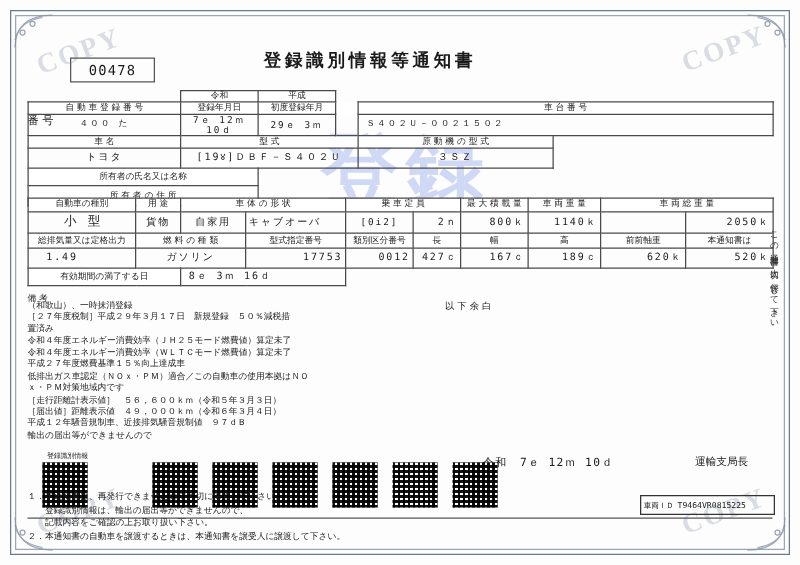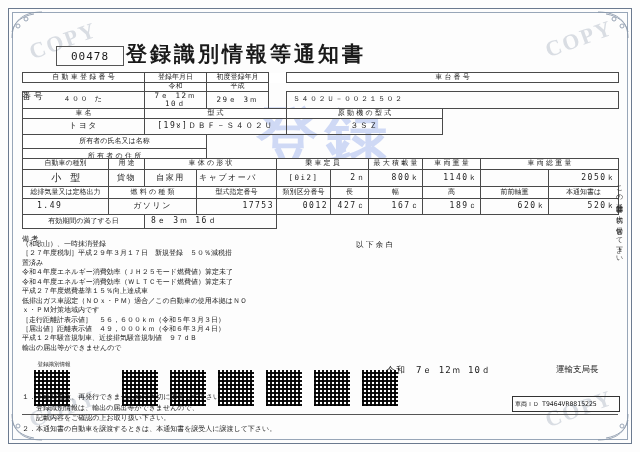--- a/index.html
+++ b/index.html
@@ -25,21 +25,21 @@
   .copy-wm.c3{left:28px;bottom:30px;}
   .copy-wm.c4{right:26px;bottom:30px;}
 
   
   .seal{position:absolute;left:210px;top:86px;width:230px;height:100px;opacity:.20;color:#1d4ed8;font-family:"DejaVu Serif",serif;font-size:62px;font-weight:bold;letter-spacing:6px;display:flex;align-items:center;justify-content:center;pointer-events:none;}
 
   
   .hdr{position:absolute;left:22px;top:46px;width:596px;height:26px;}
   .hdr .numlabel{position:absolute;left:0;top:4px;font-size:9px;margin-top:40px;}
   .hdr .numbox{position:absolute;left:34px;top:0px;width:66px;height:18px;border:1px solid #555;font-family:"DejaVu Sans Mono","Liberation Mono",monospace;font-size:11px;display:flex;align-items:center;justify-content:center;letter-spacing:1px;}
-  .hdr .maintitle{position:absolute;left:104px;top:-6px;width:340px;text-align:left;font-size:21px;font-weight:bold;letter-spacing:3px;font-family:Liberation Mono, monospace;}
+  .hdr .maintitle{position:absolute;left:104px;top:-6px;width:340px;text-align:center;font-size:14px;font-weight:bold;letter-spacing:3px;font-family:Liberation Mono, monospace;}
 
   
   table.g{position:absolute;border-collapse:collapse;table-layout:fixed;}
   table.g td{border:1px solid #4a4a4a;font-size:7px;padding:0 2px;vertical-align:middle;line-height:1.05;}
   .lbl{font-size:6.5px;color:#222;background:#fff;text-align:center;}
   .val{font-family:"DejaVu Sans Mono","Liberation Mono",monospace;font-size:9px;letter-spacing:1.5px;text-align:center;}
   .r{text-align:right;}
   .nb{border:none !important;}
 
   
@@ -120,33 +120,33 @@
   <table class="g" style="left:22px;top:72px;width:596px;">
     <colgroup>
       <col style="width:122px">
         <col style="width:62px">
         <col style="width:62px">
         <col style="width:18px">
         <col style="width:156px">
         <col style="width:176px">
     </colgroup>
     <tbody>
-        <tr style="height:10px">
+        <tr style="height:9px">
+      <td class="nb"></td>
+      <td class="lbl">令和</td>
+      <td class="lbl">平成</td>
+      <td class="nb"></td>
+      <td class="nb" colspan="2"></td>
+    </tr>
+    <tr style="height:10px">
       <td class="lbl">自 動 車 登 録 番 号</td>
       <td class="lbl">登録年月日</td>
       <td class="lbl">初度登録年月</td>
       <td class="lbl nb"></td>
       <td class="lbl" colspan="2">車 台 番 号</td>
-    </tr>
-    <tr style="height:9px">
-      <td class="nb"></td>
-      <td class="lbl">令和</td>
-      <td class="lbl">平成</td>
-      <td class="nb"></td>
-      <td class="nb" colspan="2"></td>
     </tr>
     <tr style="height:15px">
       <td class="val">４００ た</td>
       <td class="val" style="font-size:7.5px">7ｅ 12ｍ 10ｄ</td>
       <td class="val" style="font-size:7.5px">29ｅ 3ｍ</td>
       <td class="nb"></td>
       <td class="val" colspan="2" style="text-align:left;padding-left:6px">Ｓ４０２Ｕ－００２１５０２</td>
     </tr>
     <tr style="height:10px">
       <td class="lbl" style="width:44px">車 名</td>

